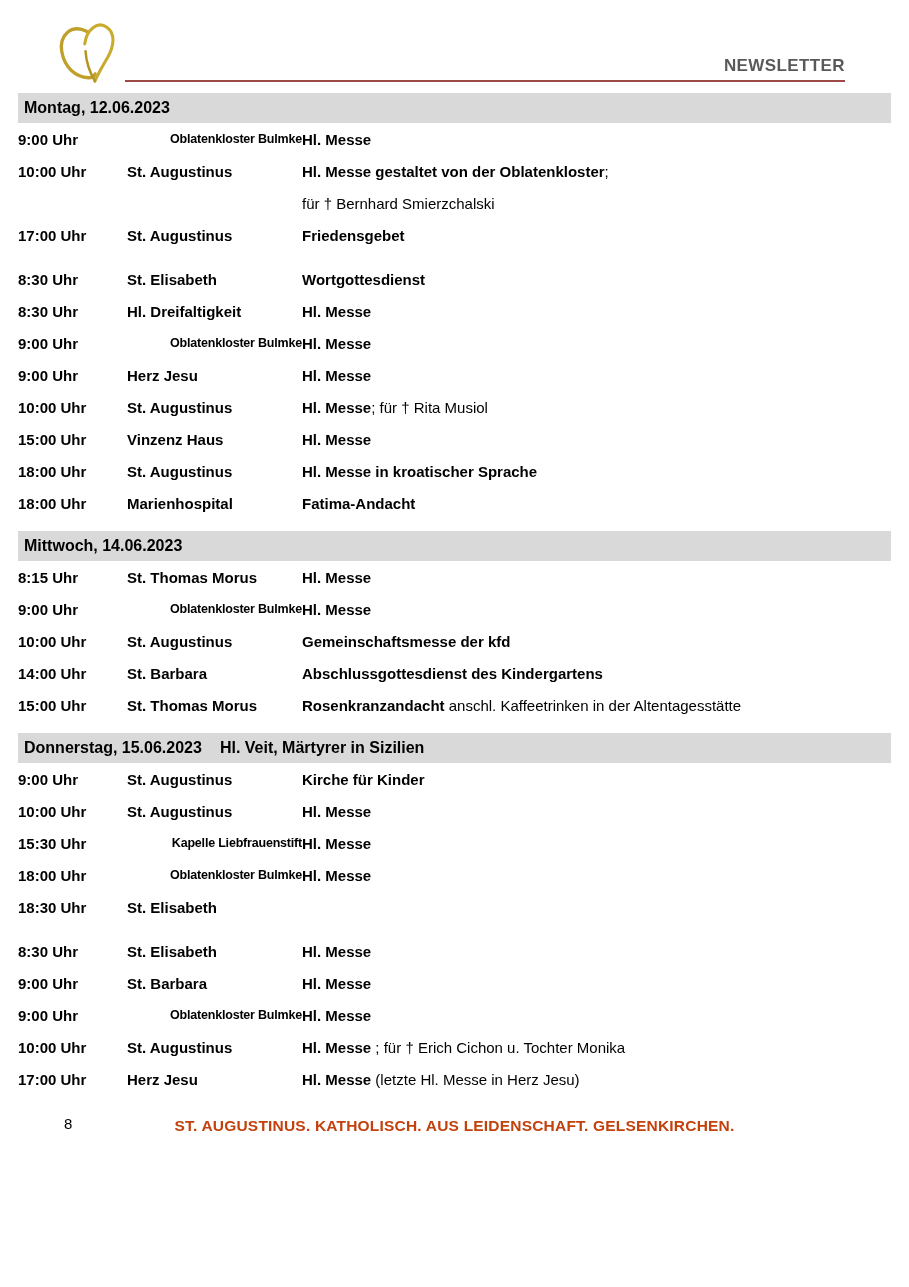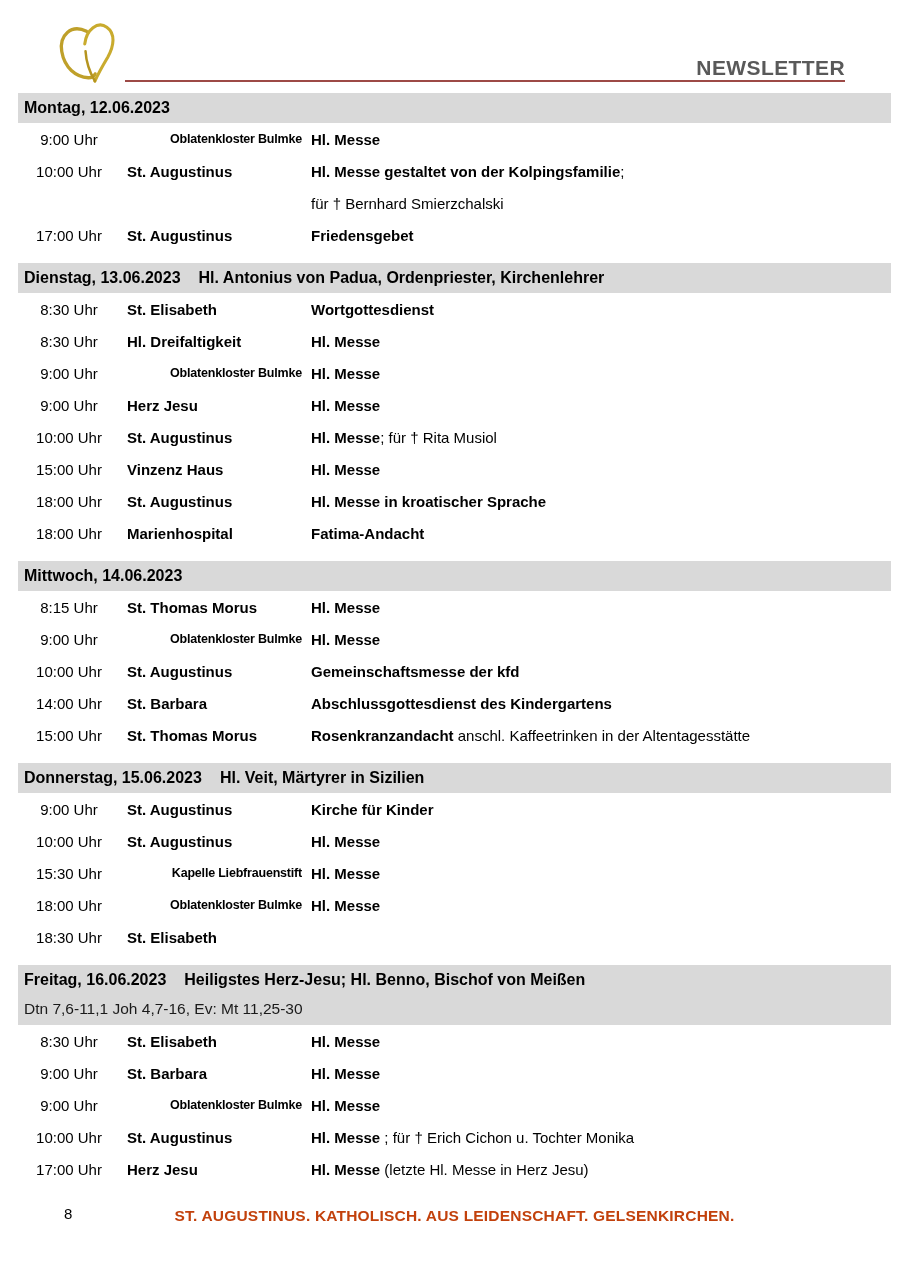--- a/index.html
+++ b/index.html
@@ -3,40 +3,40 @@
 <meta charset="utf-8">
 <style>
   html,body { margin:0; padding:0; }
   body { font-family:"Liberation Sans", sans-serif; background:#fff; }
   .page { position:relative; width:909px; height:1287px; background:#ffffff; overflow:hidden; }
 
   
   .header { position:relative; height:93px; }
   .logo { position:absolute; left:54px; top:20px; }
   .rule { position:absolute; left:125px; top:80px; width:720px; height:2px; background:#9d4a46; }
-  .brand { position:absolute; right:64px; top:56px; font-size:21px; font-weight:700;
+  .brand { position:absolute; right:64px; top:56px; font-size:17px; font-weight:700;
            color:#595959; letter-spacing:0.4px; }
 
   
   .content { margin:0 18px; width:873px; }
 
   
   .day { margin-top:12px; }
   .day:first-child { margin-top:0; }
   .day-bar { background:#d9d9d9; padding:0 6px; }
   .day-line1 { line-height:30px; font-size:16px; font-weight:700; color:#000; }
   .day-subtitle { margin-left:18px; }
   .day-note { line-height:28px; font-size:15.5px; font-weight:400; color:#1a1a1a; padding-bottom:2px; }
 
   
   .row { display:flex; align-items:center; height:32px; font-size:15px; color:#000; }
-  .time { width:102px; text-align:center; font-weight:400; flex:none; }
+  .time { width:102px; text-align:left; font-weight:700; flex:none; }
   .loc { width:175px; margin-left:7px; font-weight:700; flex:none; overflow:hidden; white-space:nowrap; }
   .loc.small { font-size:12.5px; letter-spacing:-0.2px;text-align:right; }
-  .event { flex:1; white-space:nowrap; overflow:hidden;margin-left:9px; }
+  .event { flex:1; white-space:nowrap; overflow:hidden; }
   .etitle { font-weight:700; }
   .edetail { font-weight:400; }
 
   
   .footer { position:relative; margin-top:18px; height:26px; }
   .page-num { position:absolute; left:46px; top:2px; font-size:15px; color:#000; }
   .slogan { text-align:center; line-height:26px; color:#c2410c; font-weight:700; font-size:15.5px; letter-spacing:0.2px; }
 </style>
 </head>
 <body>
@@ -64,38 +64,35 @@
         <div class="day-line1"><span>Montag, 12.06.2023</span><span class="day-subtitle"></span></div>
       </div>
       <div class="row">
         <span class="time">9:00 Uhr</span>
         <span class="loc small">Oblatenkloster Bulmke</span>
         <span class="event"><span class="etitle">Hl. Messe</span><span class="edetail"></span></span>
       </div>
       <div class="row">
         <span class="time">10:00 Uhr</span>
         <span class="loc">St. Augustinus</span>
-        <span class="event"><span class="etitle">Hl. Messe gestaltet von der Kolpingsfamilie</span><span class="edetail">;</span></span>
+        <span class="event"><span class="etitle">Hl. Messe gestaltet von der Oblatenkloster</span><span class="edetail">;</span></span>
       </div>
       <div class="row">
         <span class="time"></span>
         <span class="loc"></span>
         <span class="event"><span class="edetail">für † Bernhard Smierzchalski</span></span>
       </div>
       <div class="row">
         <span class="time">17:00 Uhr</span>
         <span class="loc">St. Augustinus</span>
         <span class="event"><span class="etitle">Friedensgebet</span><span class="edetail"></span></span>
       </div>
     </div>
 
     <div class="day">
-      <div class="day-bar">
-        <div class="day-line1"><span>Dienstag, 13.06.2023</span><span class="day-subtitle">Hl. Antonius von Padua, Ordenpriester, Kirchenlehrer</span></div>
-      </div>
       <div class="row">
         <span class="time">8:30 Uhr</span>
         <span class="loc">St. Elisabeth</span>
         <span class="event"><span class="etitle">Wortgottesdienst</span><span class="edetail"></span></span>
       </div>
       <div class="row">
         <span class="time">8:30 Uhr</span>
         <span class="loc">Hl. Dreifaltigkeit</span>
         <span class="event"><span class="etitle">Hl. Messe</span><span class="edetail"></span></span>
       </div>
@@ -186,24 +183,20 @@
         <span class="loc small">Oblatenkloster Bulmke</span>
         <span class="event"><span class="etitle">Hl. Messe</span><span class="edetail"></span></span>
       </div>
       <div class="row">
         <span class="time">18:30 Uhr</span>
         <span class="loc">St. Elisabeth</span>
       </div>
     </div>
 
     <div class="day">
-      <div class="day-bar">
-        <div class="day-line1"><span>Freitag, 16.06.2023</span><span class="day-subtitle">Heiligstes Herz-Jesu; Hl. Benno, Bischof von Meißen</span></div>
-        <div class="day-note">Dtn 7,6-11,1 Joh 4,7-16, Ev: Mt 11,25-30</div>
-      </div>
       <div class="row">
         <span class="time">8:30 Uhr</span>
         <span class="loc">St. Elisabeth</span>
         <span class="event"><span class="etitle">Hl. Messe</span><span class="edetail"></span></span>
       </div>
       <div class="row">
         <span class="time">9:00 Uhr</span>
         <span class="loc">St. Barbara</span>
         <span class="event"><span class="etitle">Hl. Messe</span><span class="edetail"></span></span>
       </div>

